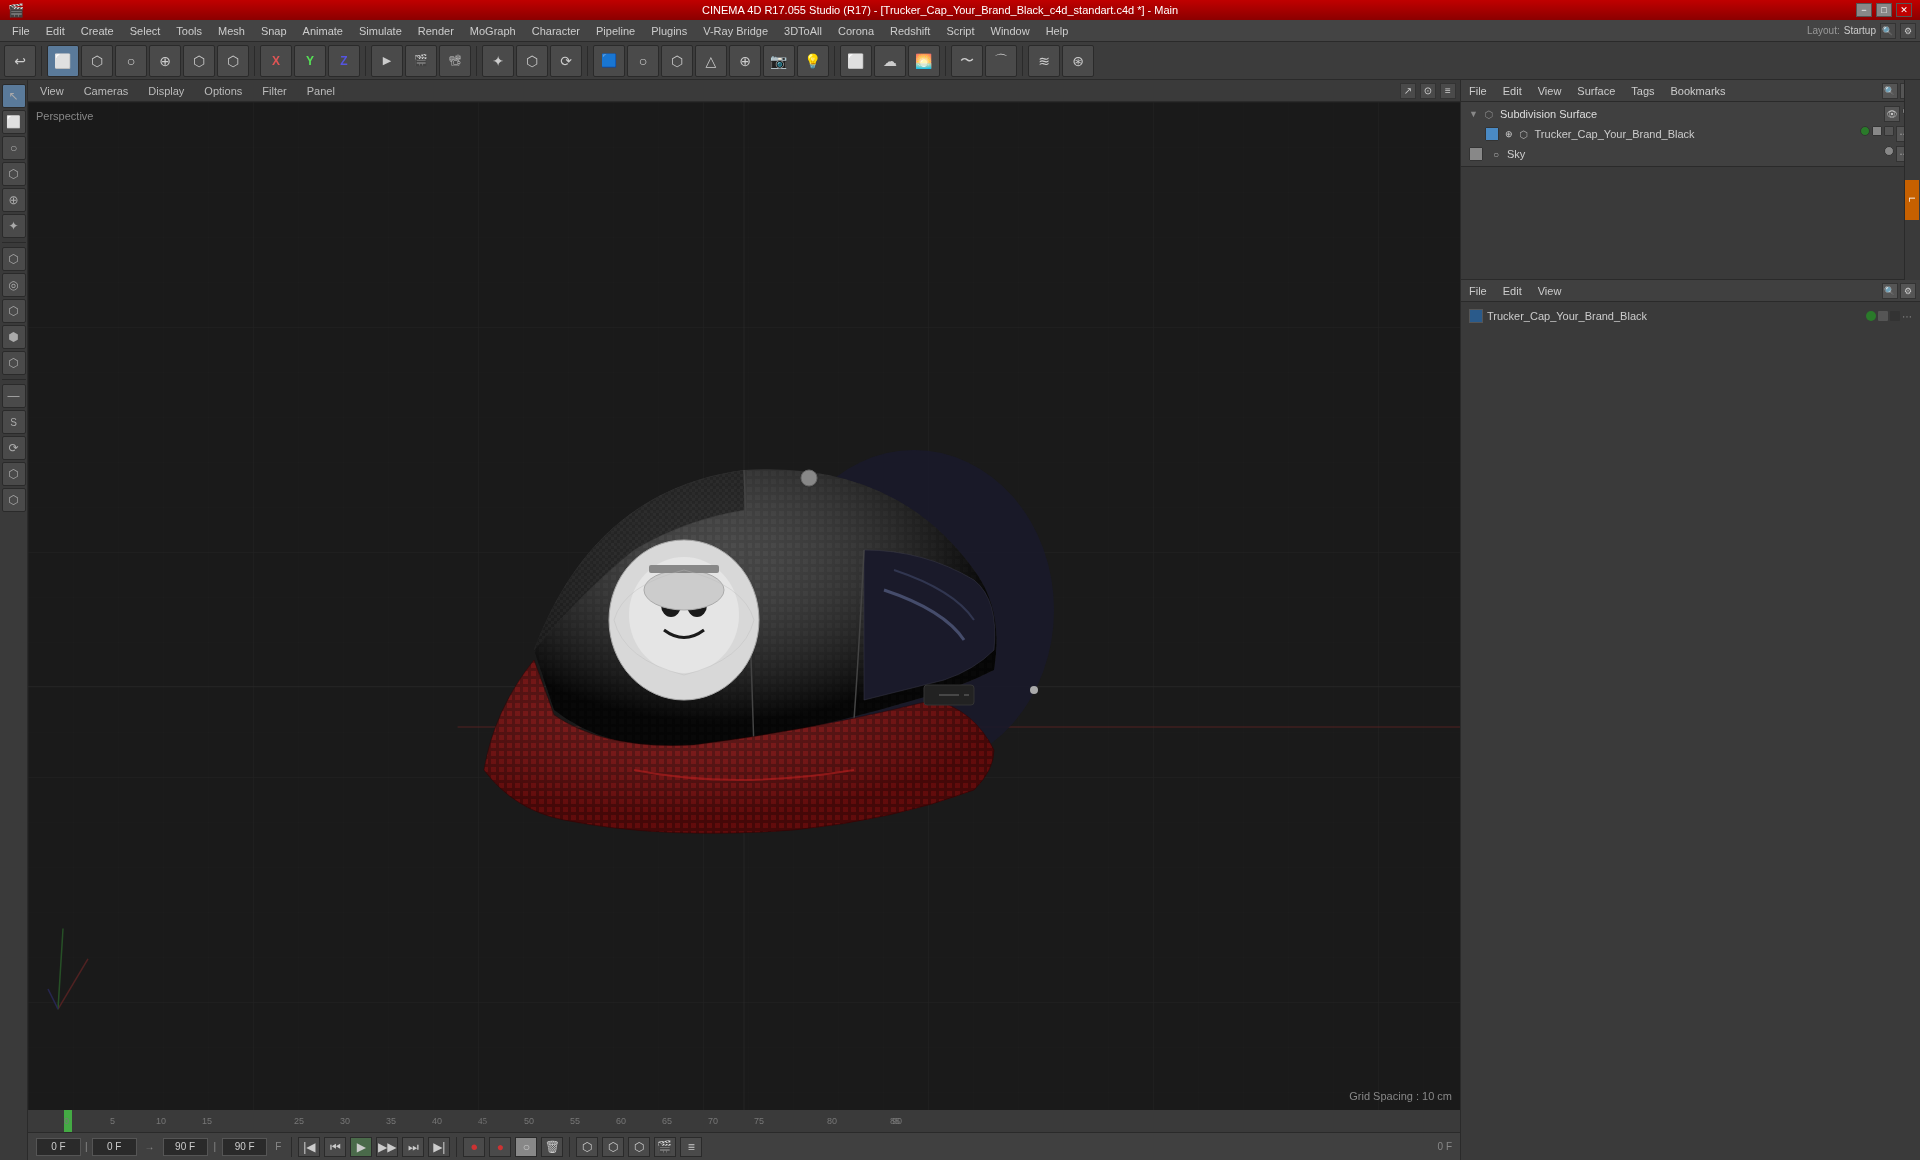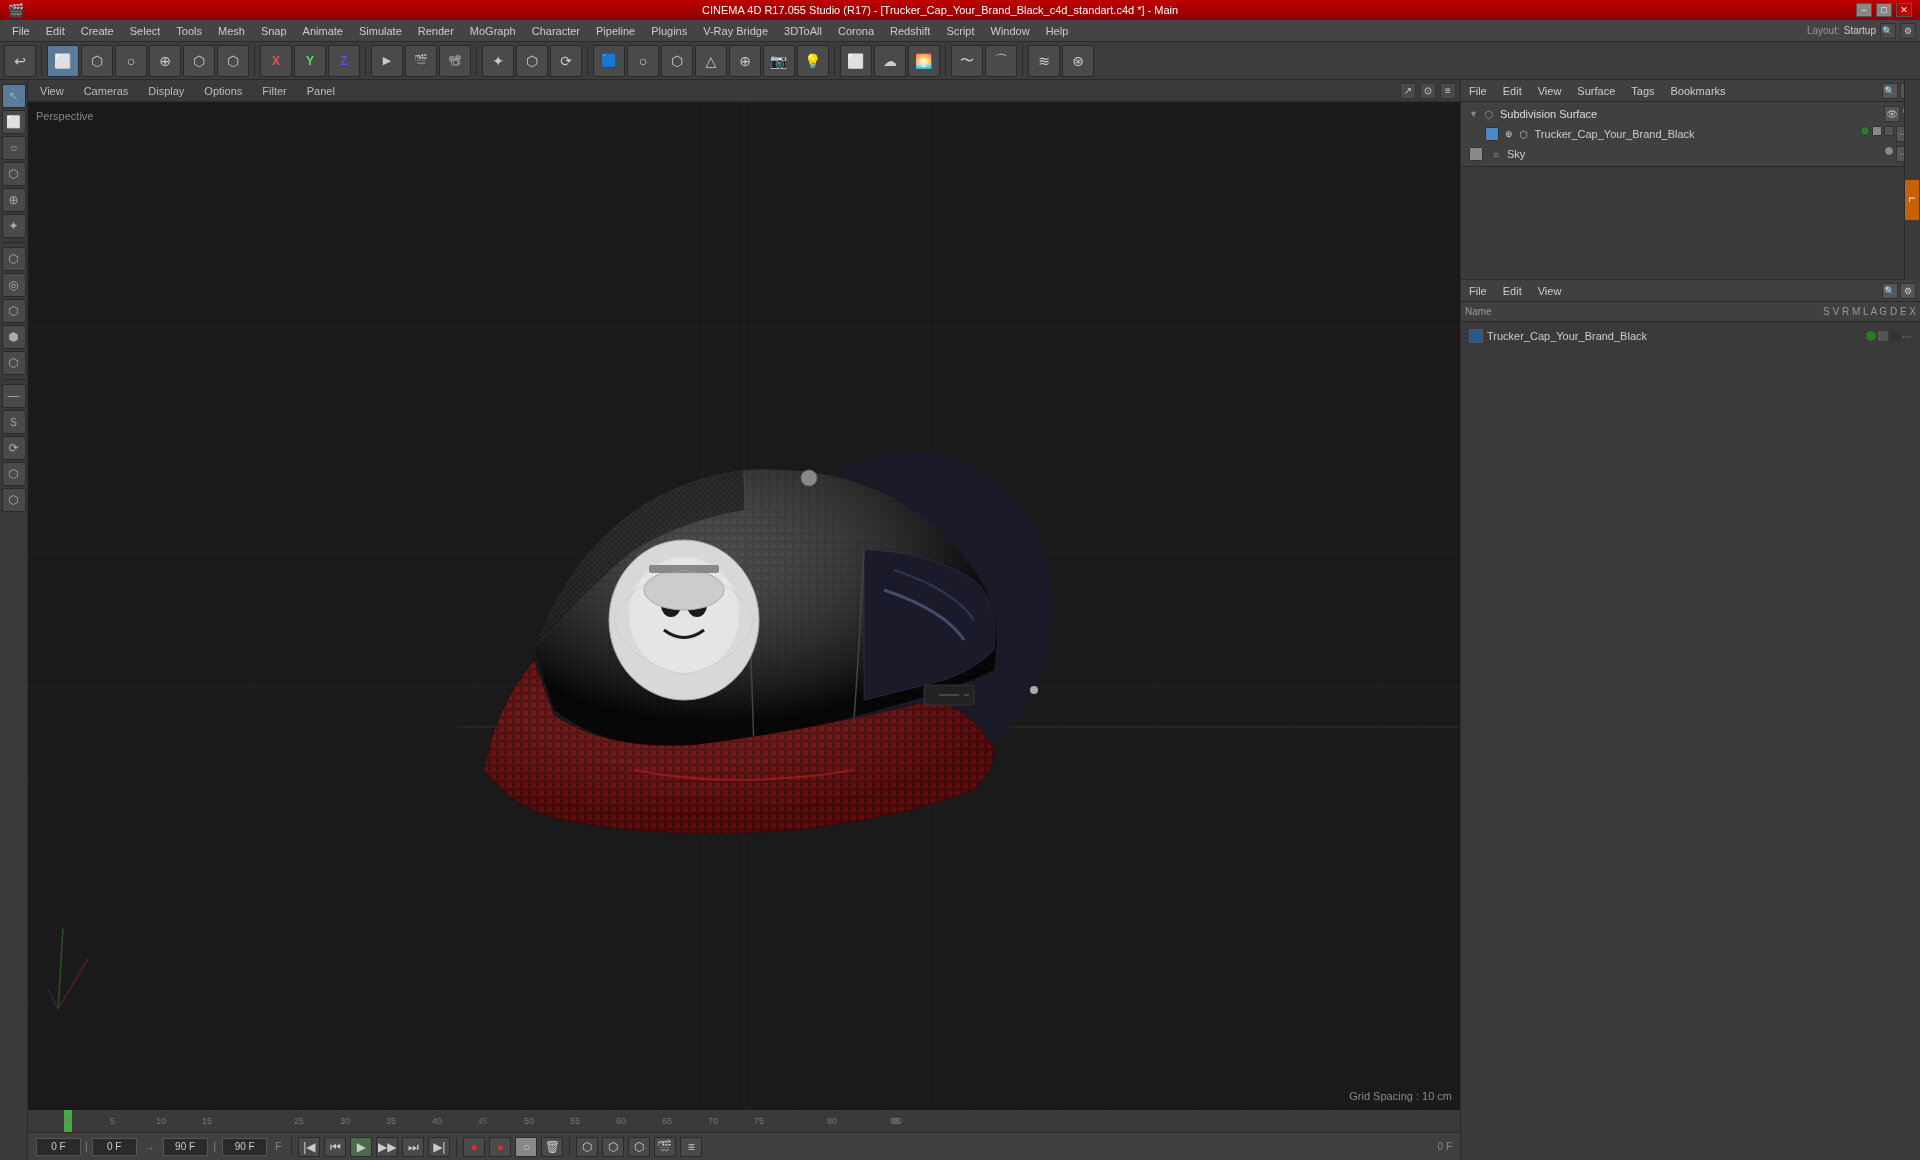--- a/index.html
+++ b/index.html
@@ -701,24 +701,20 @@
       <div id="materials-toolbar">
         <div class="obj-manager-menu">File</div>
         <div class="obj-manager-menu">Edit</div>
         <div class="obj-manager-menu">View</div>
         <div style="margin-left:auto;display:flex;gap:2px;">
           <div class="panel-toolbar-btn">🔍</div>
           <div class="panel-toolbar-btn">⚙</div>
         </div>
       </div>
 
-      <div id="obj-manager-columns">
-        <span style="flex:1;">Name</span>
-        <span>S V R M L A G D E X</span>
-      </div>
 
       <div id="material-list">
         <div class="material-item">
           <div class="mat-color"></div>
           <span style="font-size:11px;color:#ccc;">Trucker_Cap_Your_Brand_Black</span>
           <div style="margin-left:auto;display:flex;gap:2px;">
             <div style="width:10px;height:10px;background:#2a7a2a;border-radius:50%;"></div>
             <div style="width:10px;height:10px;background:#555;border-radius:1px;"></div>
             <div style="width:10px;height:10px;background:#333;border-radius:1px;"></div>
             <span style="font-size:10px;color:#888;">⋯</span>

